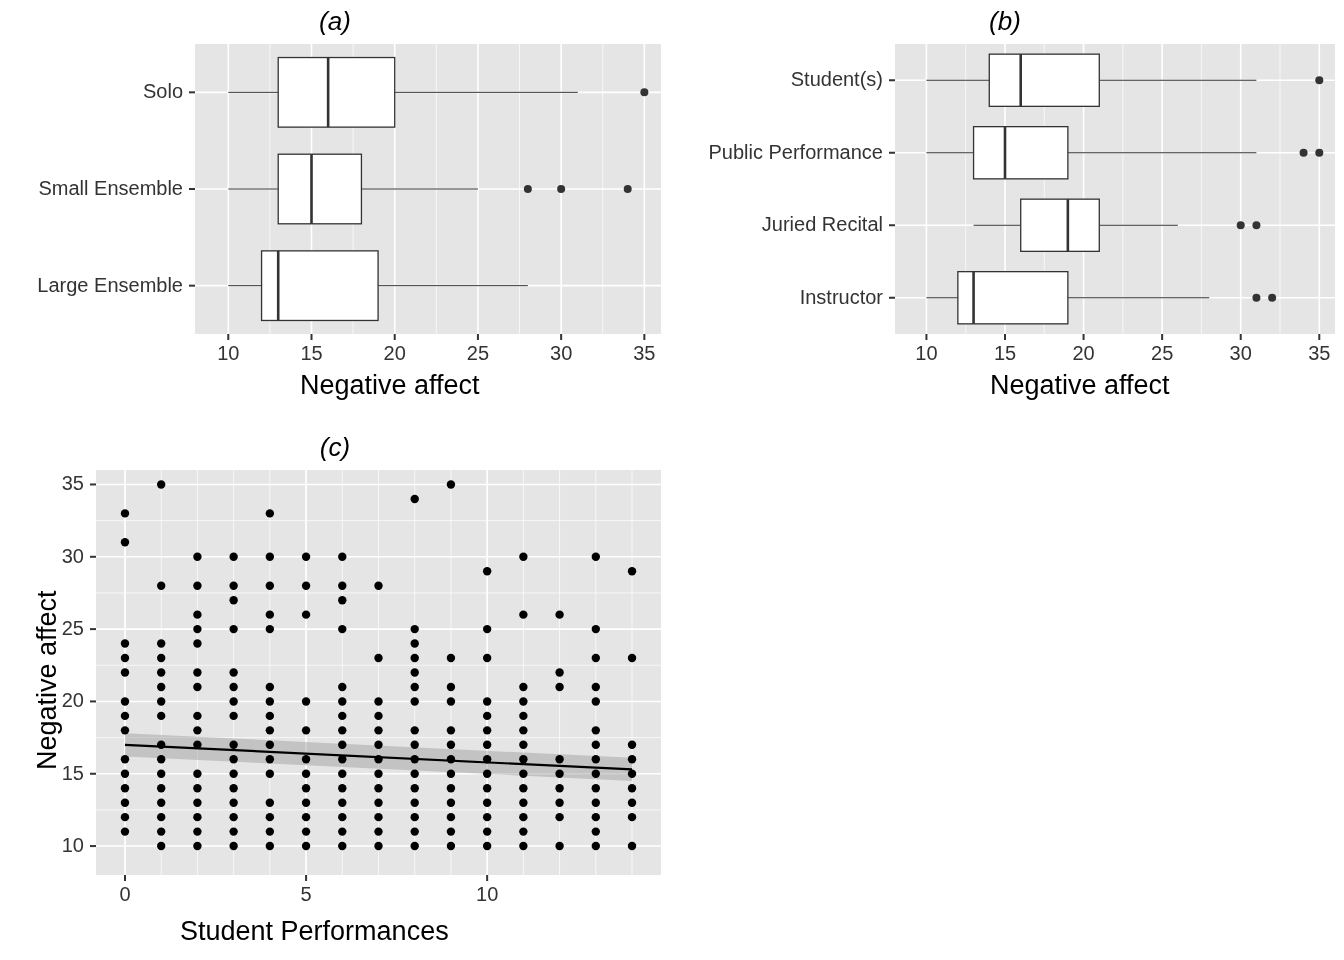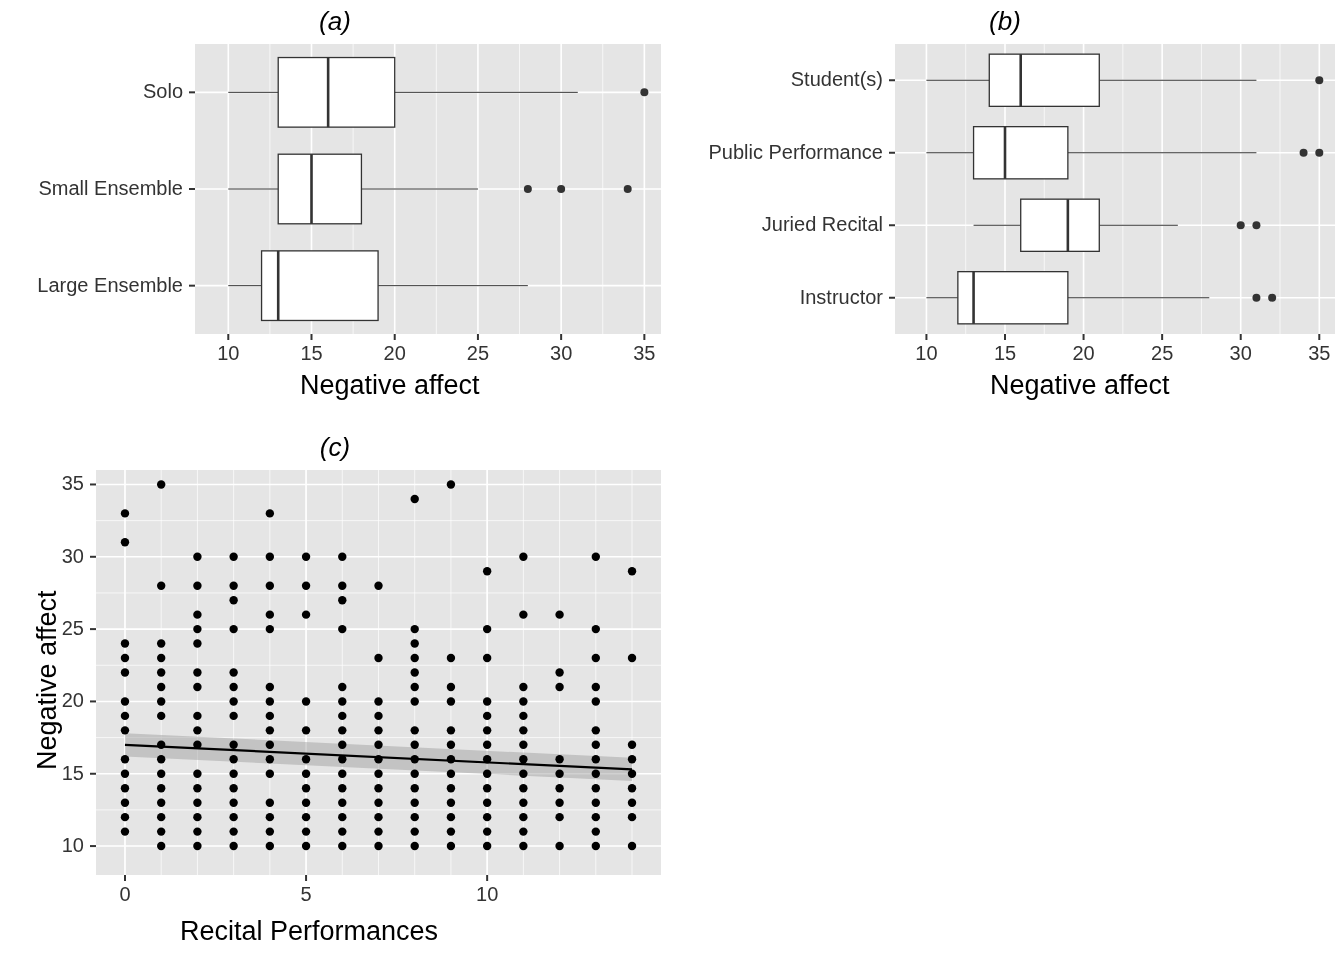--- a/index.html
+++ b/index.html
@@ -402,15 +402,15 @@
         <circle cx="536.025641025641" cy="332.67857142857144" r="4.2" class="scatter-pt"></circle>
         <circle cx="536.025641025641" cy="318.2142857142857" r="4.2" class="scatter-pt"></circle>
         <circle cx="536.025641025641" cy="303.75" r="4.2" class="scatter-pt"></circle>
         <circle cx="536.025641025641" cy="289.2857142857143" r="4.2" class="scatter-pt"></circle>
         <circle cx="536.025641025641" cy="274.82142857142856" r="4.2" class="scatter-pt"></circle>
         <circle cx="536.025641025641" cy="188.0357142857143" r="4.2" class="scatter-pt"></circle>
         <circle cx="536.025641025641" cy="101.25" r="4.2" class="scatter-pt"></circle>
       </svg>
     </div>
   <div class="axis-label v" style="left:32px;top:770px">Negative affect</div>
-  <div class="axis-label" style="left:180px;top:916px">Recital Performances</div>
+  <div class="axis-label" style="left:180px;top:916px">Student Performances</div>
 
 </div>
 
 </body></html>

